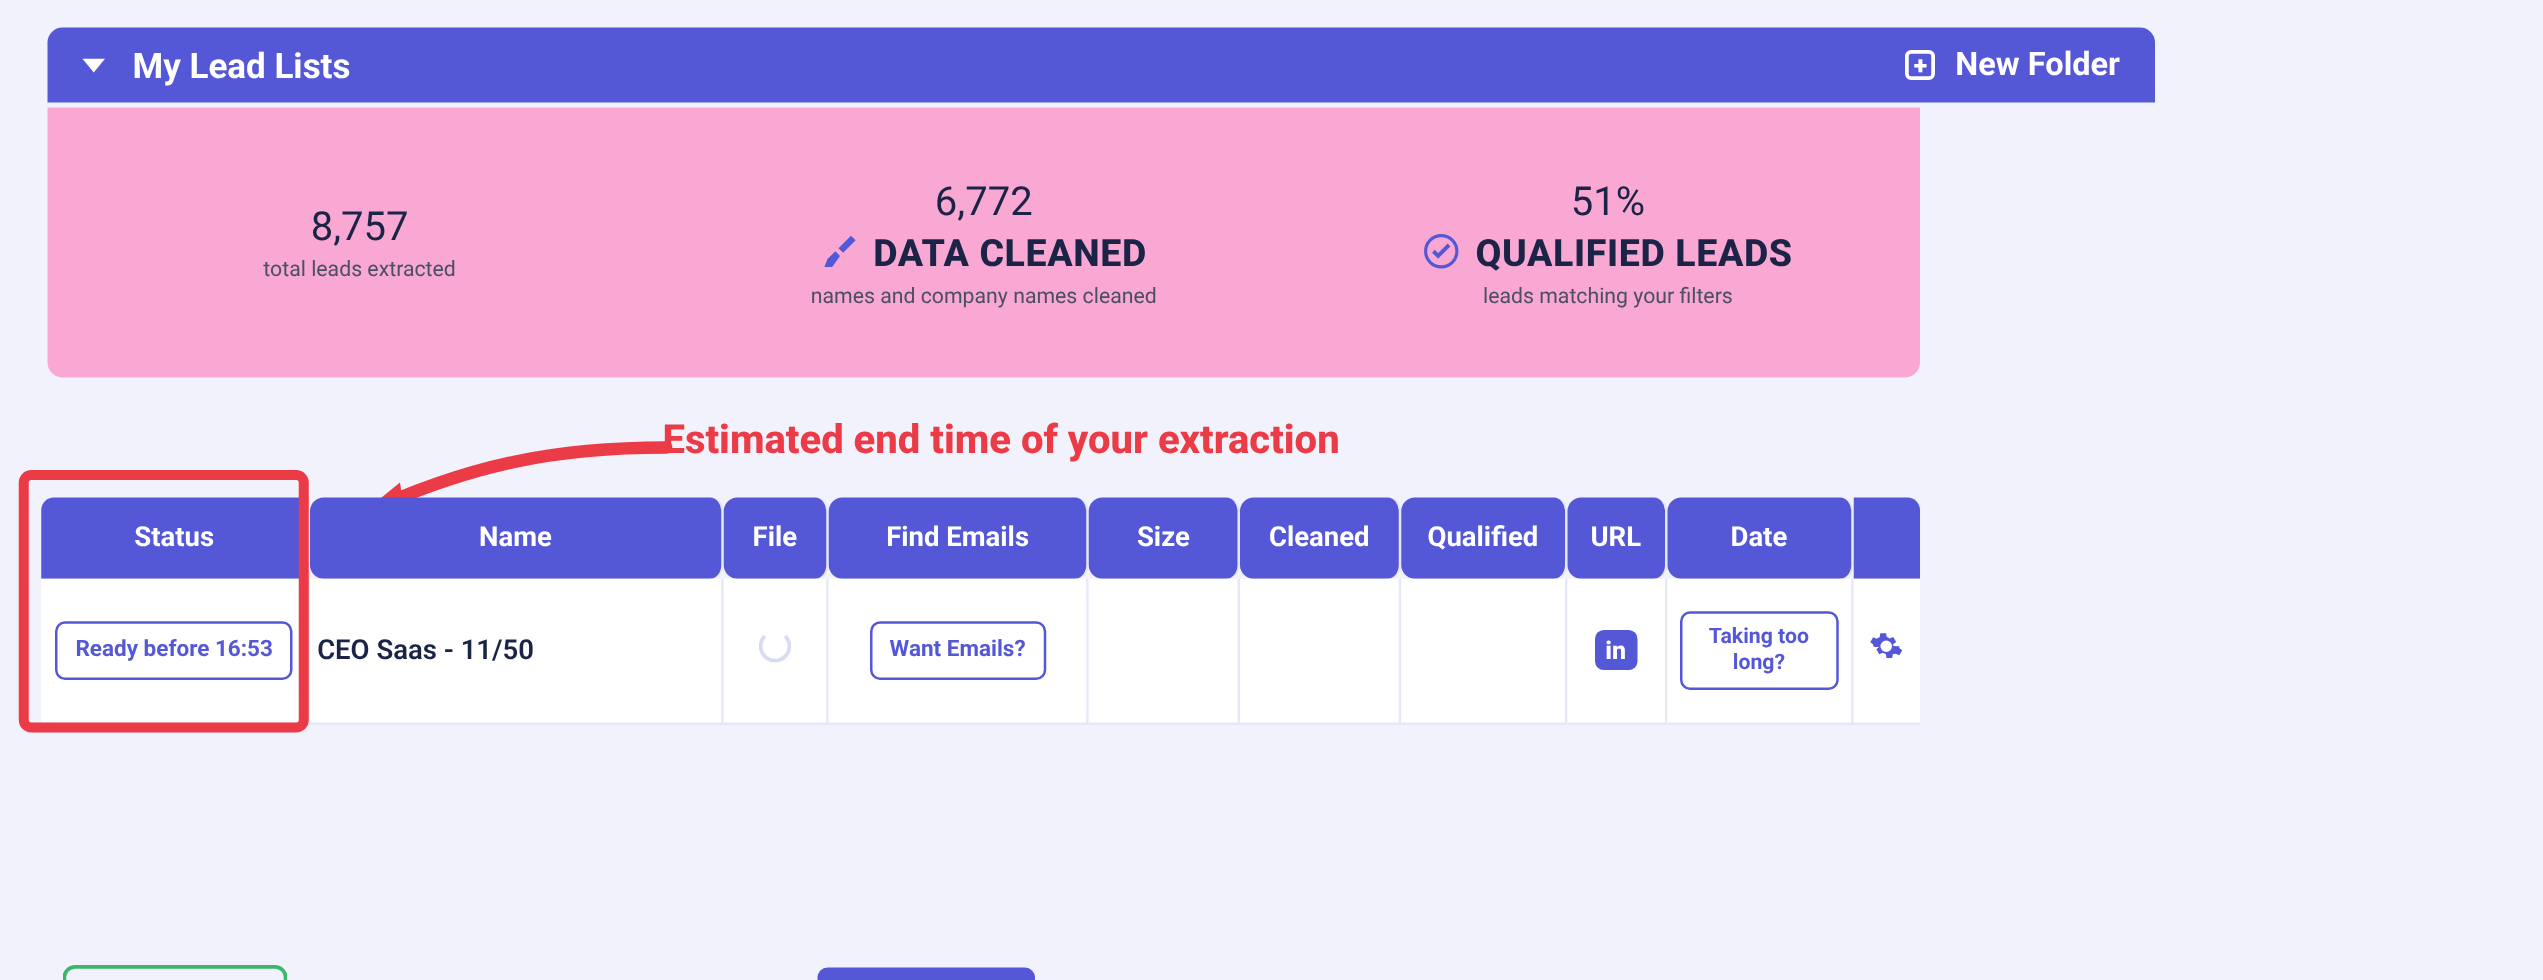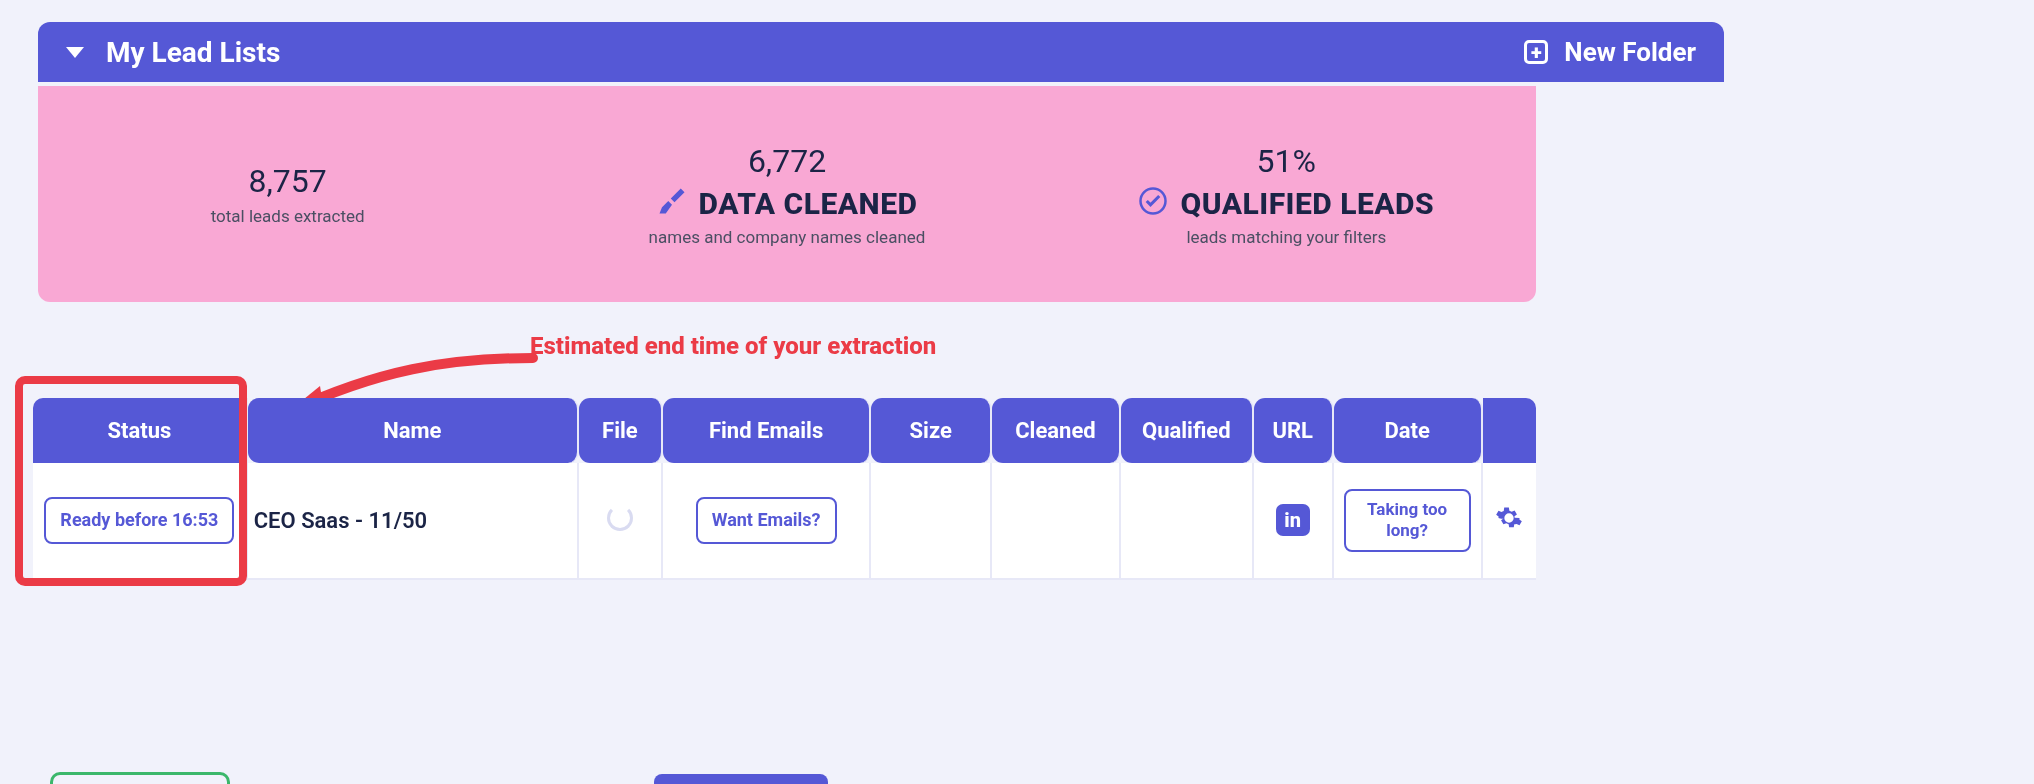--- a/index.html
+++ b/index.html
@@ -57,21 +57,21 @@
   .stat-num { font-size: 32px; font-weight: 400; color: #1b2446; }
   .stat-mid { display:flex; align-items:center; gap: 12px; }
   .stat-label { font-size: 30px; font-weight: 800; color: #1b2446; letter-spacing: 0.5px; }
   .stat-sub { font-size: 17px; font-weight: 400; color: #4b4f63; }
   .stat-icon svg { width: 30px; height: 30px; }
 
   
   .annotation-text {
     position: absolute;
     left: 530px; top: 332px;
-    font-size: 24px; font-weight: 800;
+    font-size: 32px; font-weight: 800;
     color: #eb3b46;
   }
   .annotation-arrow {
     position: absolute;
     left: 258px; top: 340px;
     width: 280px; height: 90px;
     pointer-events: none;
   }
 
   

